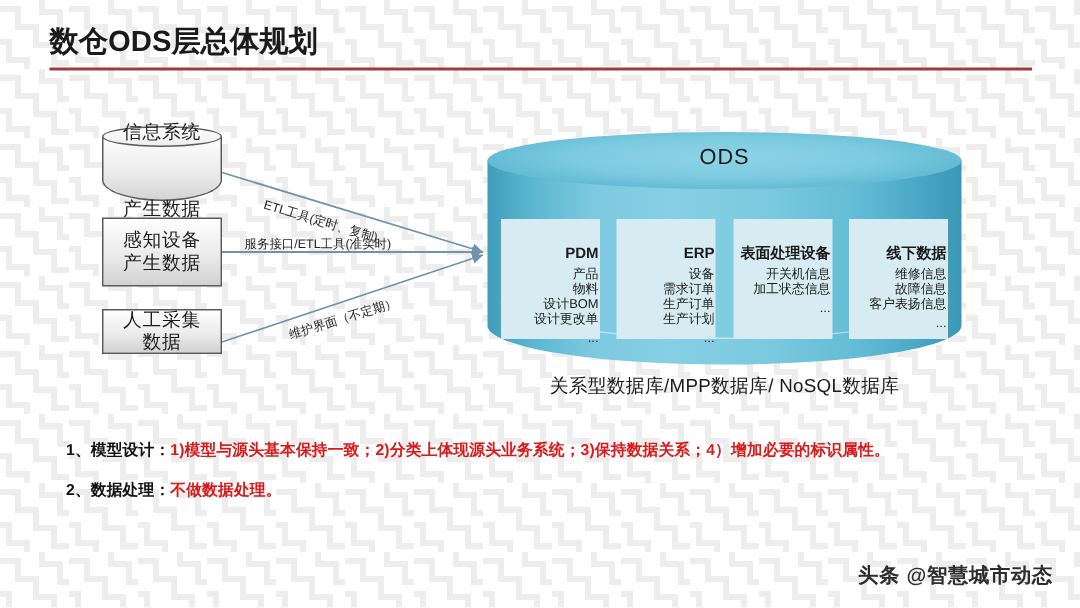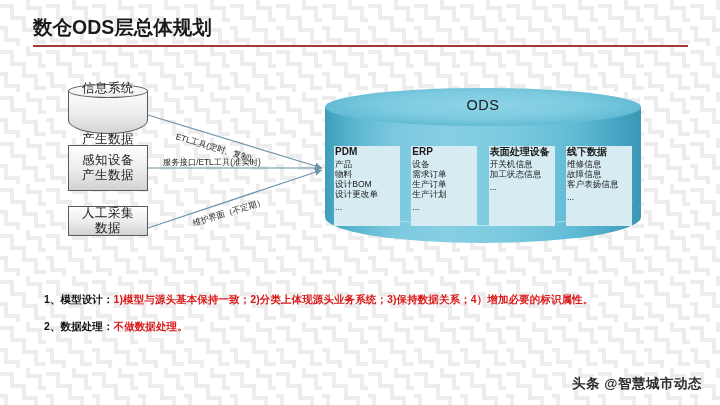--- a/index.html
+++ b/index.html
@@ -191,22 +191,22 @@
     width: 298px;
     height: 80px;
     display: flex;
     justify-content: space-between;
     z-index: 6;
   }
   .ods-card {
     width: 66px;
     background: #d6ecf2;
     box-sizing: border-box;
-    padding: 0 1px 2px 1px;
-    text-align: left;
+    padding: 18px 1px 2px 1px;
+    text-align: right;
     color: #1a1a1a;
   }
   .ods-card .card-title {
     font-size: 10px;
     font-weight: bold;
     line-height: 11.5px;
     margin-bottom: 1px;
   }
   .ods-card .card-item {
     font-size: 8.6px;
@@ -350,20 +350,21 @@
         <div class="card-title">线下数据</div>
         <div class="card-item">维修信息</div>
         <div class="card-item">故障信息</div>
         <div class="card-item">客户表扬信息</div>
         <div class="card-ellipsis">...</div>
       </div>
 
     </div>
   </div>
 
+  <div id="ods-caption">关系型数据库/MPP数据库/ NoSQL数据库</div>
 
   <div class="bullet-line" id="bullet-1">
     <span>1、</span><span>模型设计：</span><span class="red">1)模型与源头基本保持一致；2)分类上体现源头业务系统；3)保持数据关系；4）增加必要的标识属性。</span>
   </div>
   <div class="bullet-line" id="bullet-2">
     <span>2、</span><span>数据处理：</span><span class="red">不做数据处理。</span>
   </div>
 
   <div id="footer-mark">头条 @智慧城市动态</div>
 

